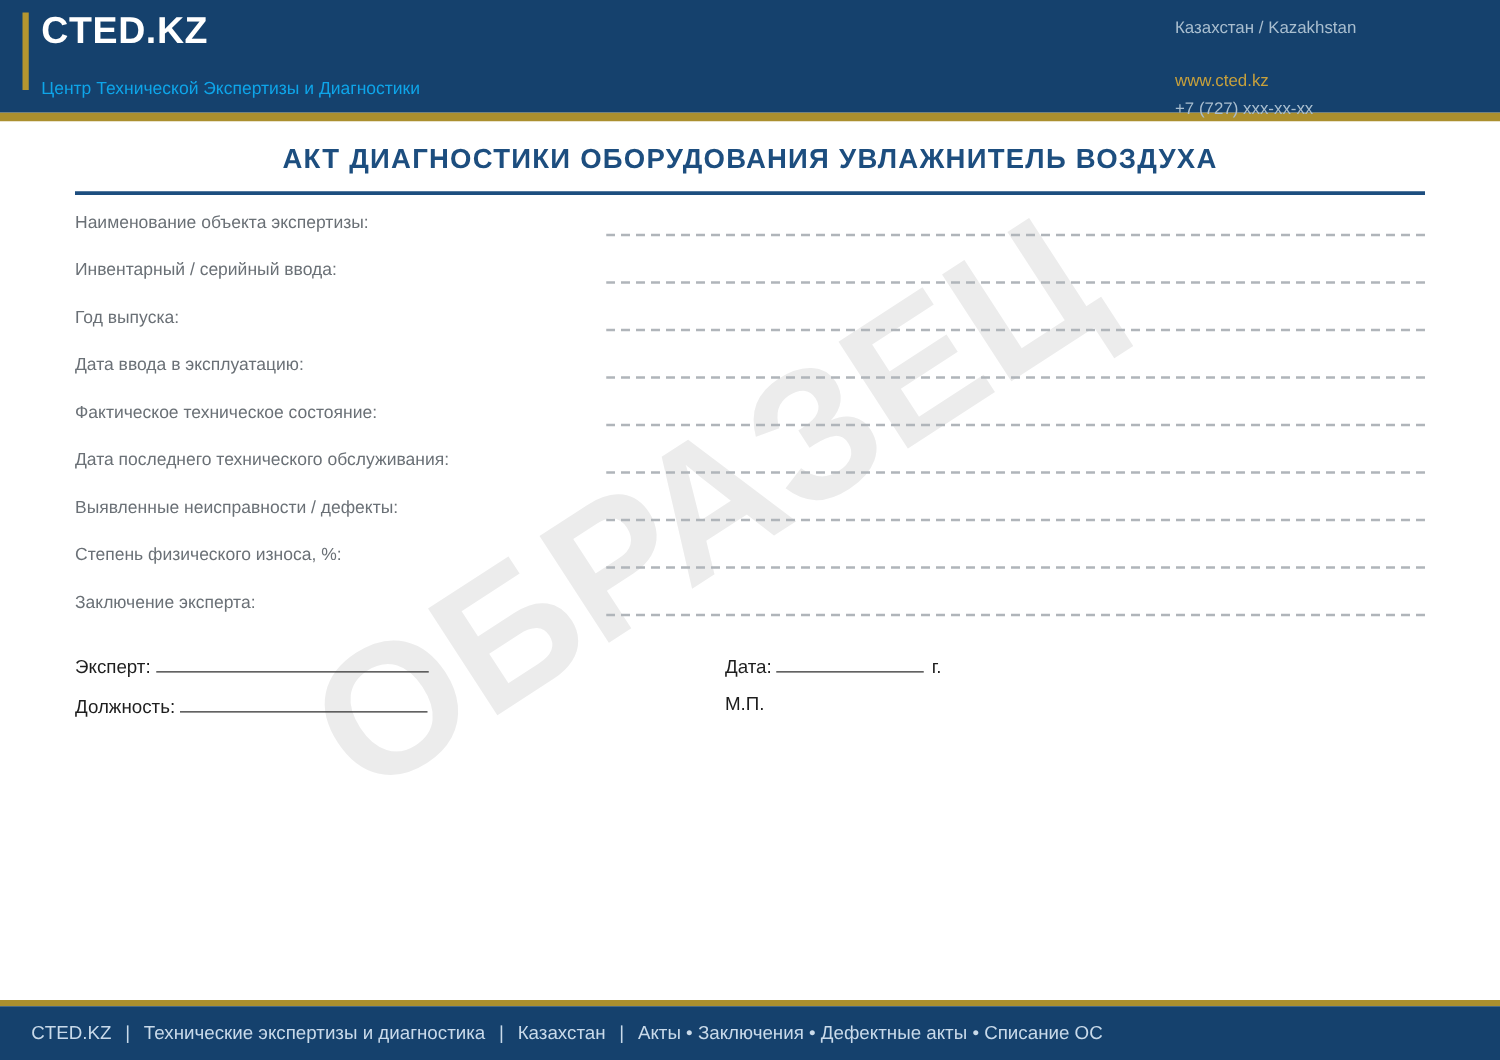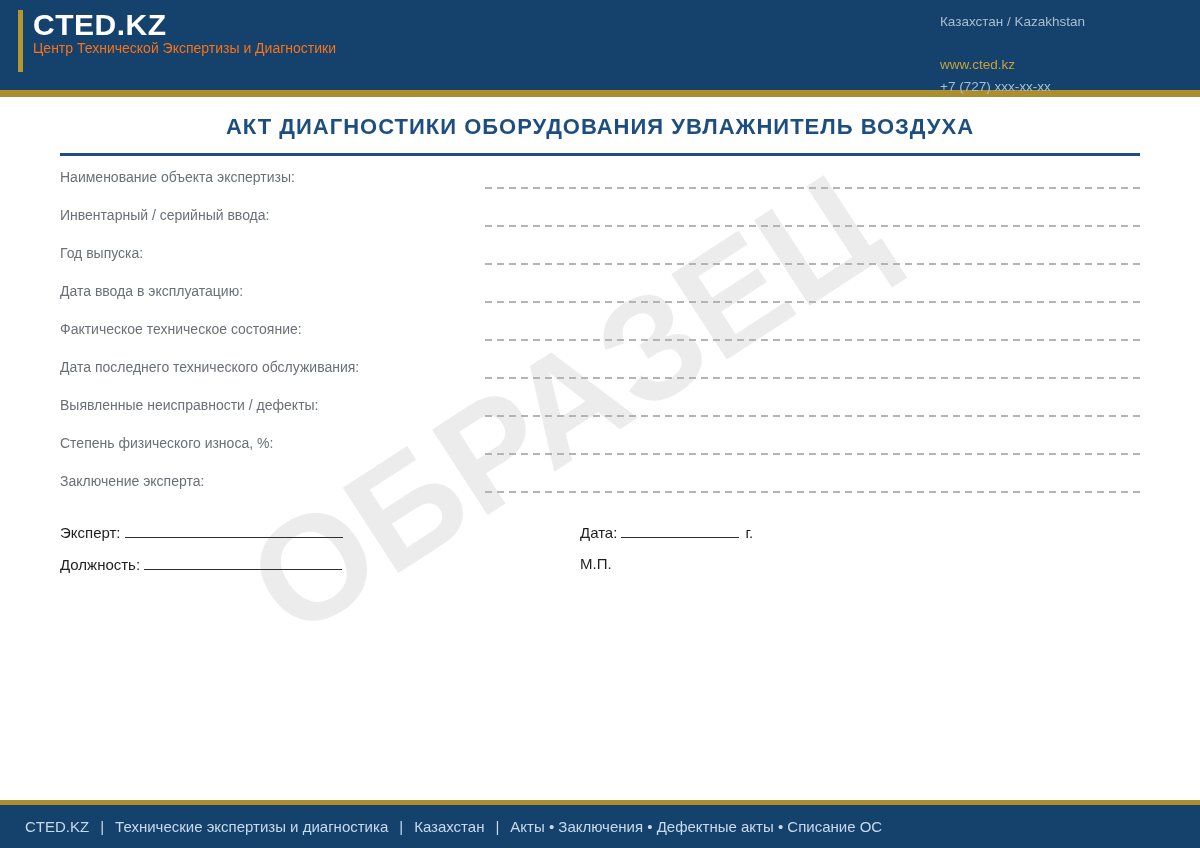--- a/index.html
+++ b/index.html
@@ -22,22 +22,22 @@
     position:absolute;left:18px;top:10px;
     width:5px;height:62px;
     background:#b5962f;
   }
   .brand{
     position:absolute;left:33px;top:8px;
     font-size:30px;font-weight:bold;color:#ffffff;
     letter-spacing:0.5px;
   }
   .tagline{
-    position:absolute;left:33px;top:40px;
-    font-size:14px;color:#f97316;
+    position:absolute;left:33px;top:62px;
+    font-size:14px;color:#0ea5e9;
   }
   .header-right{
     position:absolute;left:940px;top:11px;
     font-size:13.5px;line-height:22.5px;
     color:#a9becf;
   }
   .header-right .site{color:#c8a13c;text-decoration:none;display:block;margin-top:20px;}
   .gold-band{height:7px;background:#ab8f2e;}
 
   

